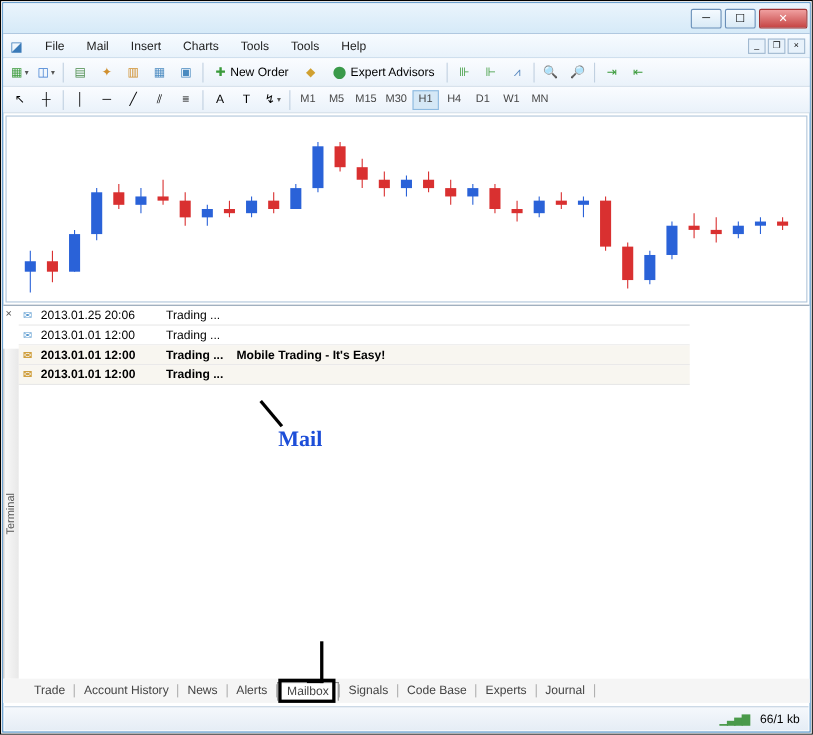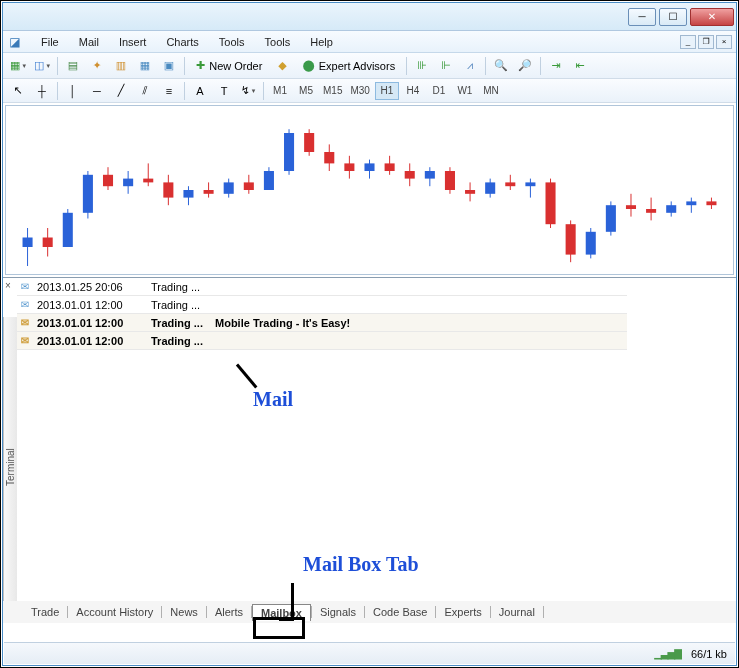--- a/index.html
+++ b/index.html
@@ -34,25 +34,25 @@
 .mail-rows{margin-left:14px;width:610px}
 .mail-row{display:flex;height:18px;align-items:center;border-bottom:1px solid #e8e8e8}
 .mail-row.unread{font-weight:bold;background:#f8f6f0}
 .mail-icon{width:16px;display:flex;align-items:center;justify-content:center;font-size:10px}
 .mail-icon.read{color:#5a9ad0}
 .mail-icon.unread{color:#d0a040}
 .mail-cell{padding:0 4px;font-size:11px;overflow:hidden;white-space:nowrap;text-overflow:ellipsis}
 .cell-time{width:114px}
 .cell-from{width:64px}
 .cell-headline{flex:1}
-.term-tabs{position:absolute;bottom:16px;left:0;right:0;height:22px;display:flex;align-items:center;background:#f5f5f5;padding-left:20px}
+.term-tabs{position:absolute;bottom:0;left:0;right:0;height:22px;display:flex;align-items:center;background:#f5f5f5;padding-left:20px}
 .term-side-label{position:absolute;left:0;bottom:22px;width:14px;height:300px;writing-mode:vertical-rl;transform:rotate(180deg);font-size:10px;background:linear-gradient(90deg,#e8e8e8,#f8f8f8);display:flex;align-items:center;justify-content:center;color:#555;border-right:1px solid #c0c0c0}
 .term-tab{padding:2px 8px;font-size:11px;color:#444;cursor:pointer;position:relative}
 .term-tab-sep{width:1px;height:12px;background:#b0b0b0}
-.term-tab.active{background:#fff;border:1px solid #888;border-bottom:none;font-weight:bold}
+.term-tab.active{background:#fff;border:1px solid #888;border-bottom:none;font-weight:normal}
 .mailbox-highlight{position:absolute;border:3px solid #000;width:52px;height:22px;bottom:0;left:250px;pointer-events:none}
 .statusbar{position:absolute;bottom:1px;left:1px;right:1px;height:22px;background:linear-gradient(#f5f8fc,#e5edf5);border-top:1px solid #c0d0e0;display:flex;align-items:center;justify-content:flex-end;padding:0 8px;gap:10px}
 .signal-icon{color:#4a9a4a;font-size:10px;letter-spacing:-1px}
 .annotation{position:absolute;font-family:Liberation Serif, serif;font-size:20px;font-weight:bold;color:#1d4ed8;pointer-events:none}
 .anno-line{position:absolute;background:#000;pointer-events:none}
 svg.chart-svg{width:100%;height:100%}
 </style>
 </head>
 <body>
 
@@ -264,18 +264,17 @@
     <div class="mailbox-highlight"></div>
   </div>
 
   <div class="statusbar">
     <span class="signal-icon">▁▃▅▇</span>
     <span>66/1 kb</span>
   </div>
 
   <div class="annotation" style="left:250px;top:385px">Mail</div>
   <div class="anno-line" style="left:234px;top:360px;width:30px;height:3px;transform:rotate(50deg);transform-origin:left center"></div>
-  <div class="annotation" style="left:300px;top:550px">Mail Box Tab</div>
   <div class="anno-line" style="left:288px;top:580px;width:3px;height:38px"></div>
   <div class="anno-line" style="left:276px;top:615px;width:15px;height:3px"></div>
 
 </div>
 </div>
 
 </body></html>

